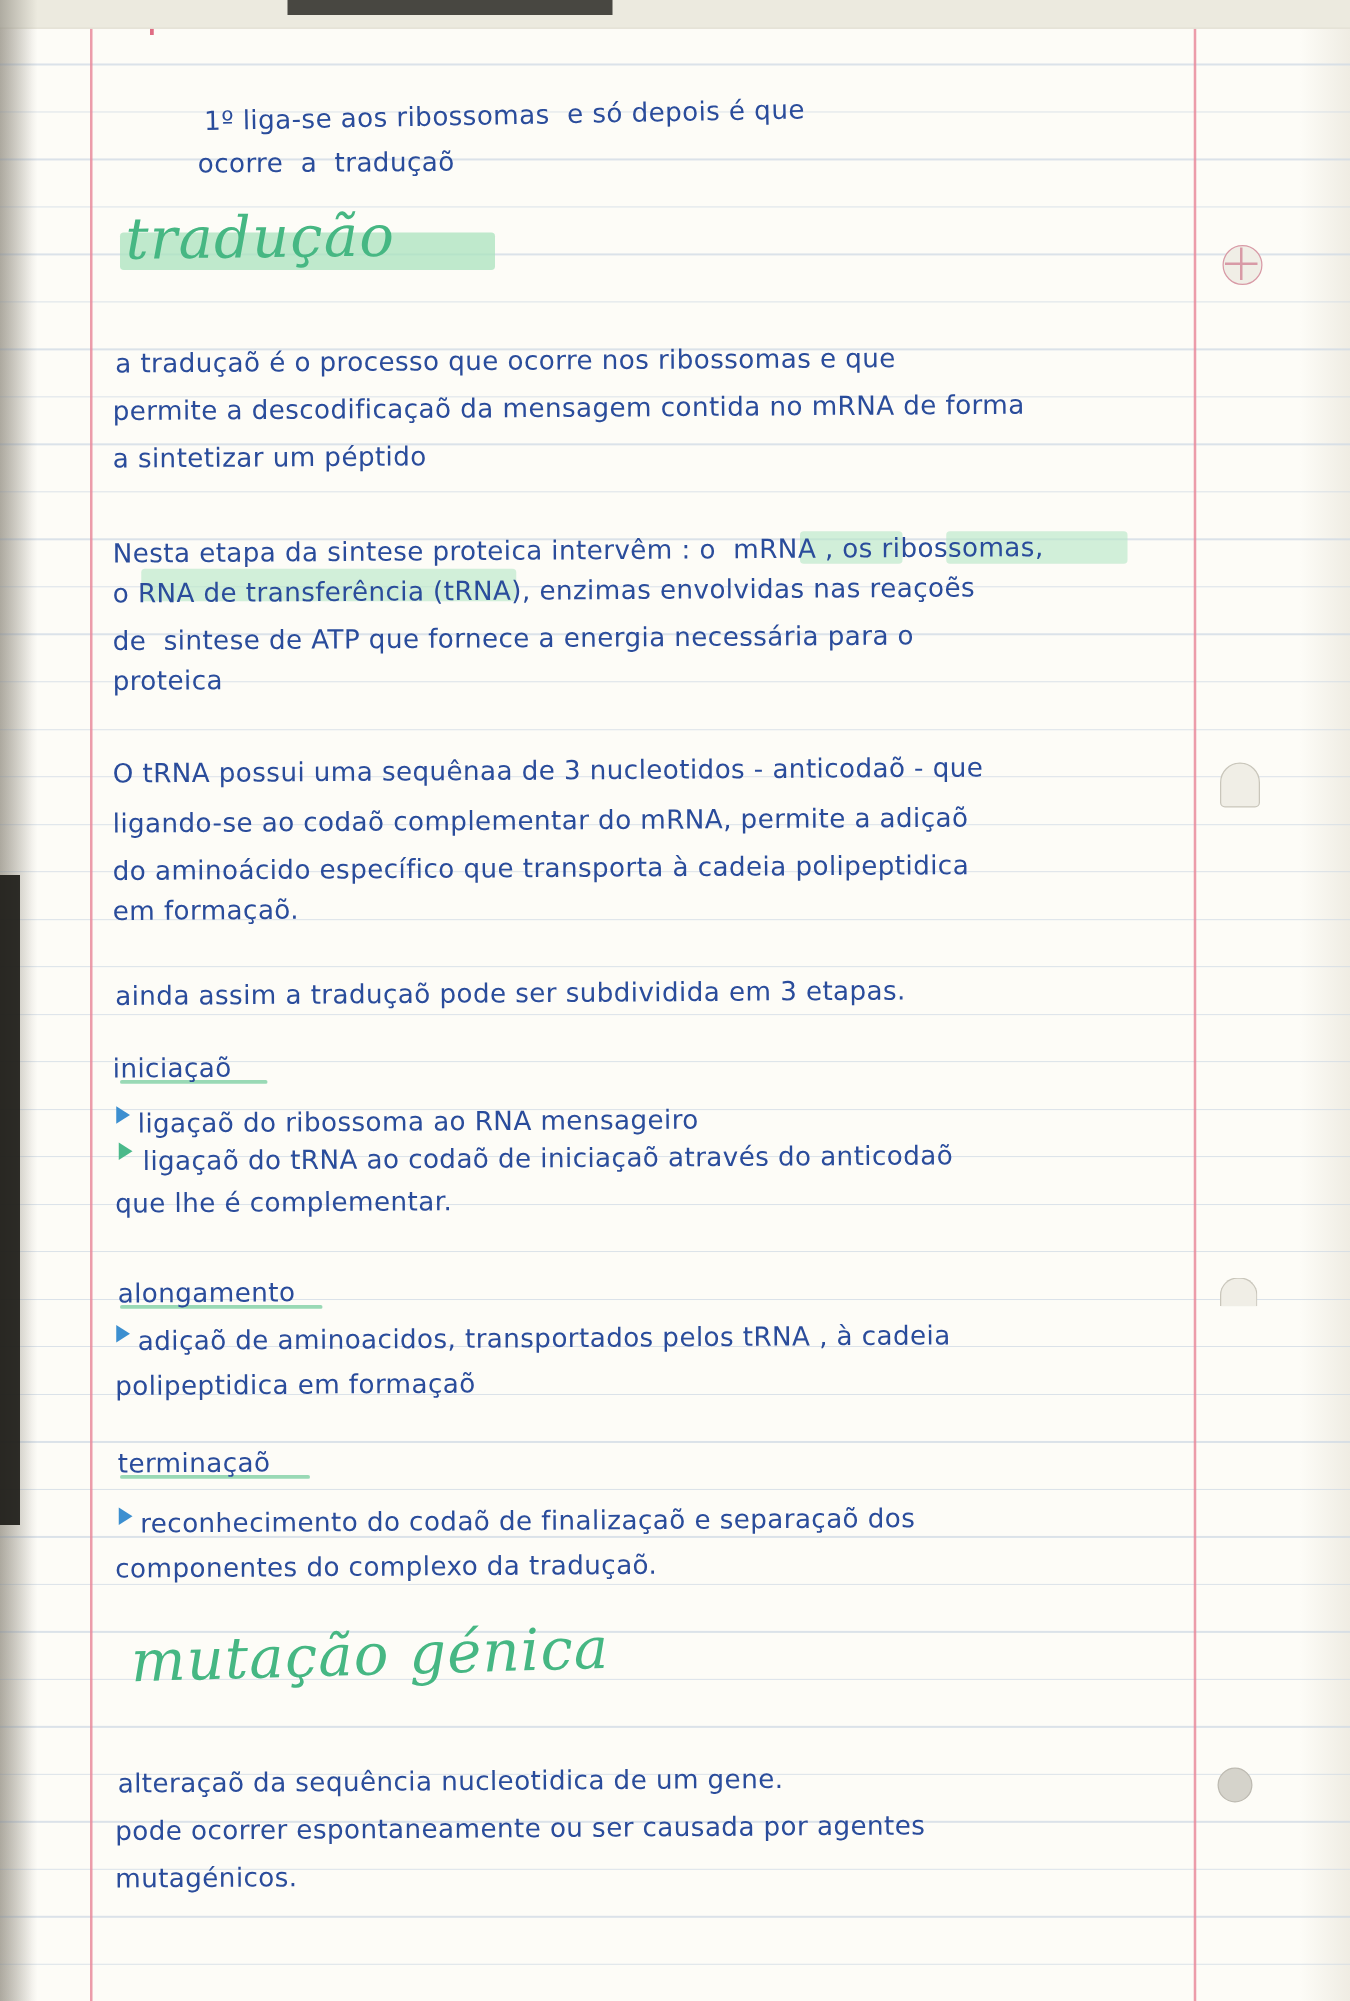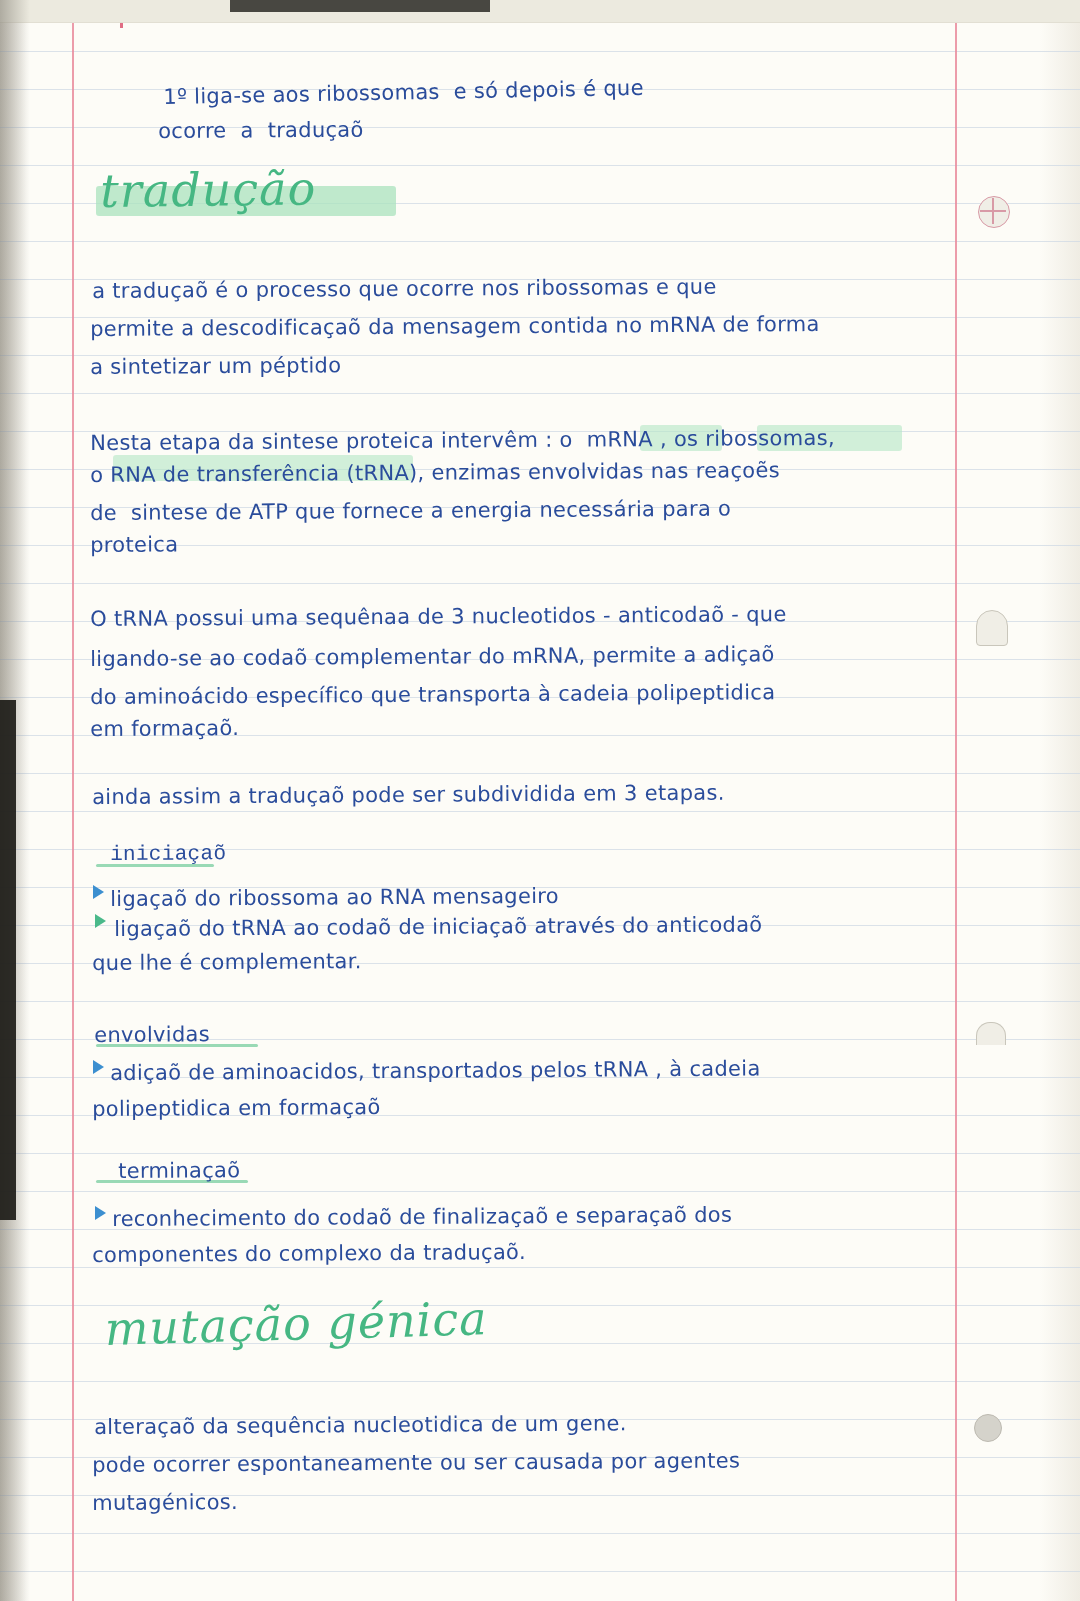--- a/index.html
+++ b/index.html
@@ -193,35 +193,35 @@
   <div class="hw rot-d" style="left:90px; top:526px;">proteica</div>
 
   <div class="hw rot-d" style="left:90px; top:600px;">O tRNA possui uma sequênaa de 3 nucleotidos - anticodaõ - que</div>
   <div class="hw rot-d" style="left:90px; top:640px;">ligando-se ao codaõ complementar do mRNA, permite a adiçaõ</div>
   <div class="hw rot-d" style="left:90px; top:678px;">do aminoácido específico que transporta à cadeia polipeptidica</div>
   <div class="hw rot-d" style="left:90px; top:710px;">em formaçaõ.</div>
 
   <div class="hw rot-d" style="left:92px; top:778px;">ainda assim a traduçaõ pode ser subdividida em 3 etapas.</div>
 
   <div class="underline-green" style="left:96px; top:864px; width:118px;"></div>
-  <div class="hw rot-d" style="left:110px; top:836px;font-family:Liberation Mono, monospace;">iniciaçaõ</div>
+  <div class="hw rot-d" style="left:90px; top:836px;">iniciaçaõ</div>
   <div class="arrow" style="left:93px; top:885px;"></div>
   <div class="hw rot-d" style="left:110px; top:880px;">ligaçaõ do ribossoma ao RNA mensageiro</div>
   <div class="arrow green" style="left:95px; top:914px;"></div>
   <div class="hw rot-d" style="left:114px; top:910px;">ligaçaõ do tRNA ao codaõ de iniciaçaõ através do anticodaõ</div>
   <div class="hw rot-d" style="left:92px; top:944px;">que lhe é complementar.</div>
 
   <div class="underline-green" style="left:96px; top:1044px; width:162px;"></div>
-  <div class="hw rot-d" style="left:94px; top:1016px;">envolvidas</div>
+  <div class="hw rot-d" style="left:94px; top:1016px;">alongamento</div>
   <div class="arrow" style="left:93px; top:1060px;"></div>
   <div class="hw rot-d" style="left:110px; top:1054px;">adiçaõ de aminoacidos, transportados pelos tRNA , à cadeia</div>
   <div class="hw rot-d" style="left:92px; top:1090px;">polipeptidica em formaçaõ</div>
 
   <div class="underline-green" style="left:96px; top:1180px; width:152px;"></div>
-  <div class="hw rot-d" style="left:94px; top:1152px;margin-left:24px;">terminaçaõ</div>
+  <div class="hw rot-d" style="left:94px; top:1152px;">terminaçaõ</div>
   <div class="arrow" style="left:95px; top:1206px;"></div>
   <div class="hw rot-d" style="left:112px; top:1200px;">reconhecimento do codaõ de finalizaçaõ e separaçaõ dos</div>
   <div class="hw rot-d" style="left:92px; top:1236px;">componentes do complexo da traduçaõ.</div>
 
   <div class="title-green rot-c" style="left:104px; top:1302px;">mutação génica</div>
 
   <div class="hw rot-d" style="left:94px; top:1408px;">alteraçaõ da sequência nucleotidica de um gene.</div>
   <div class="hw rot-d" style="left:92px; top:1446px;">pode ocorrer espontaneamente ou ser causada por agentes</div>
   <div class="hw rot-d" style="left:92px; top:1484px;">mutagénicos.</div>
 

